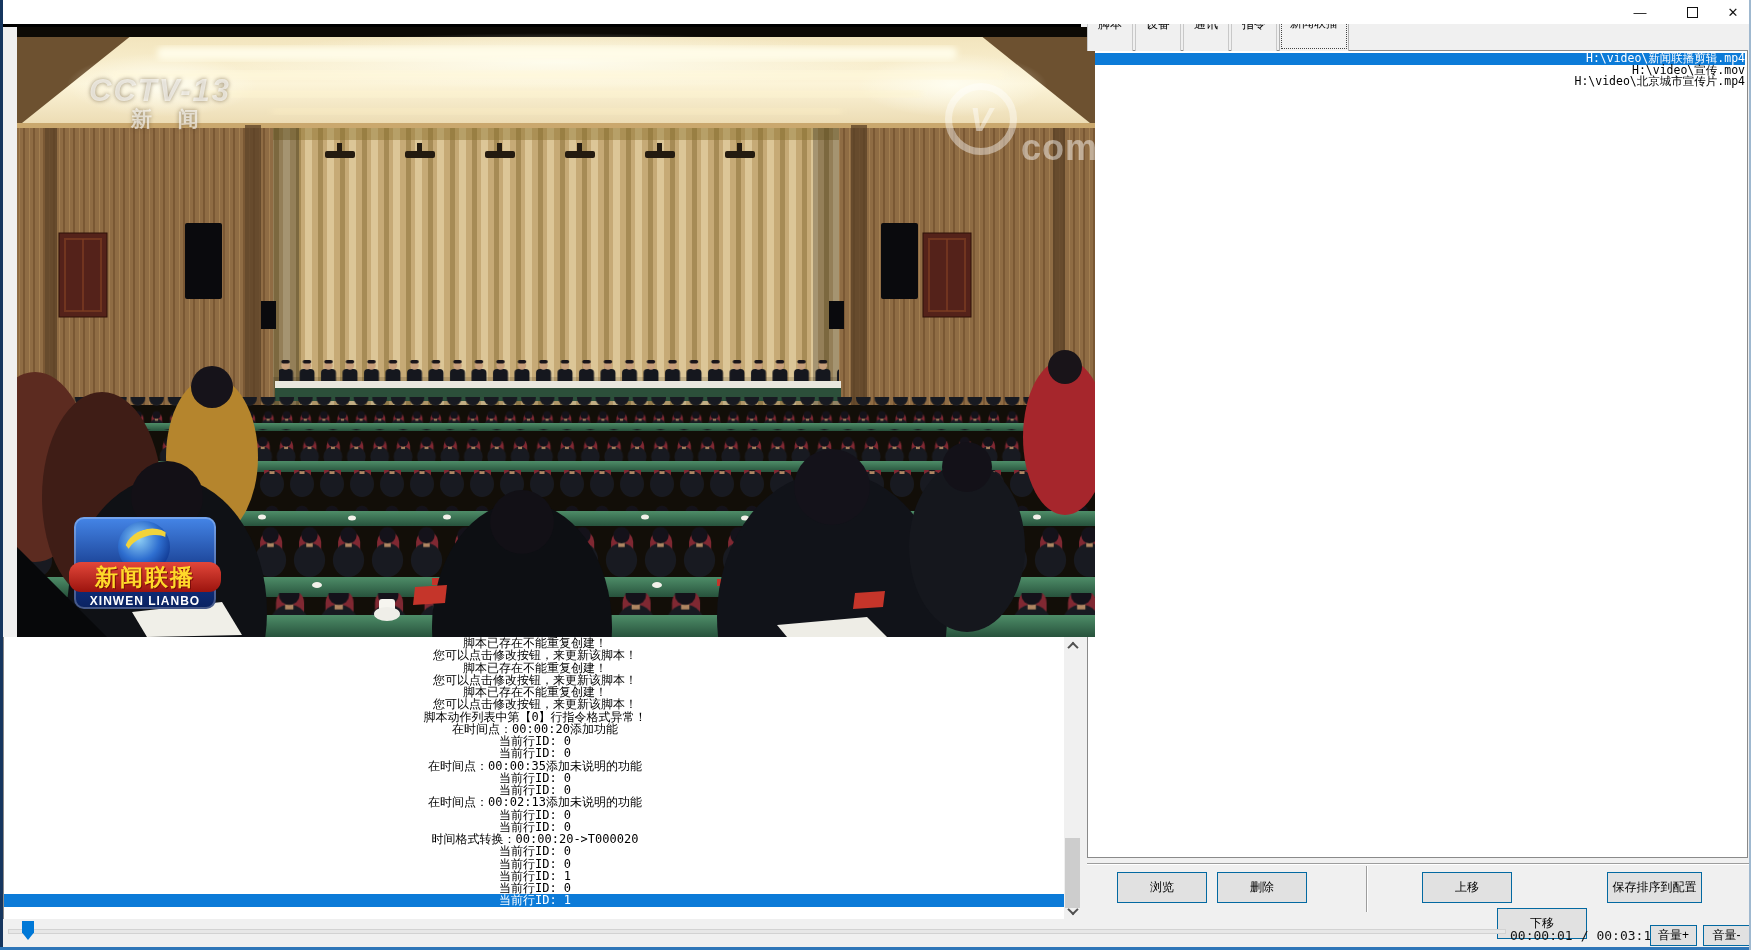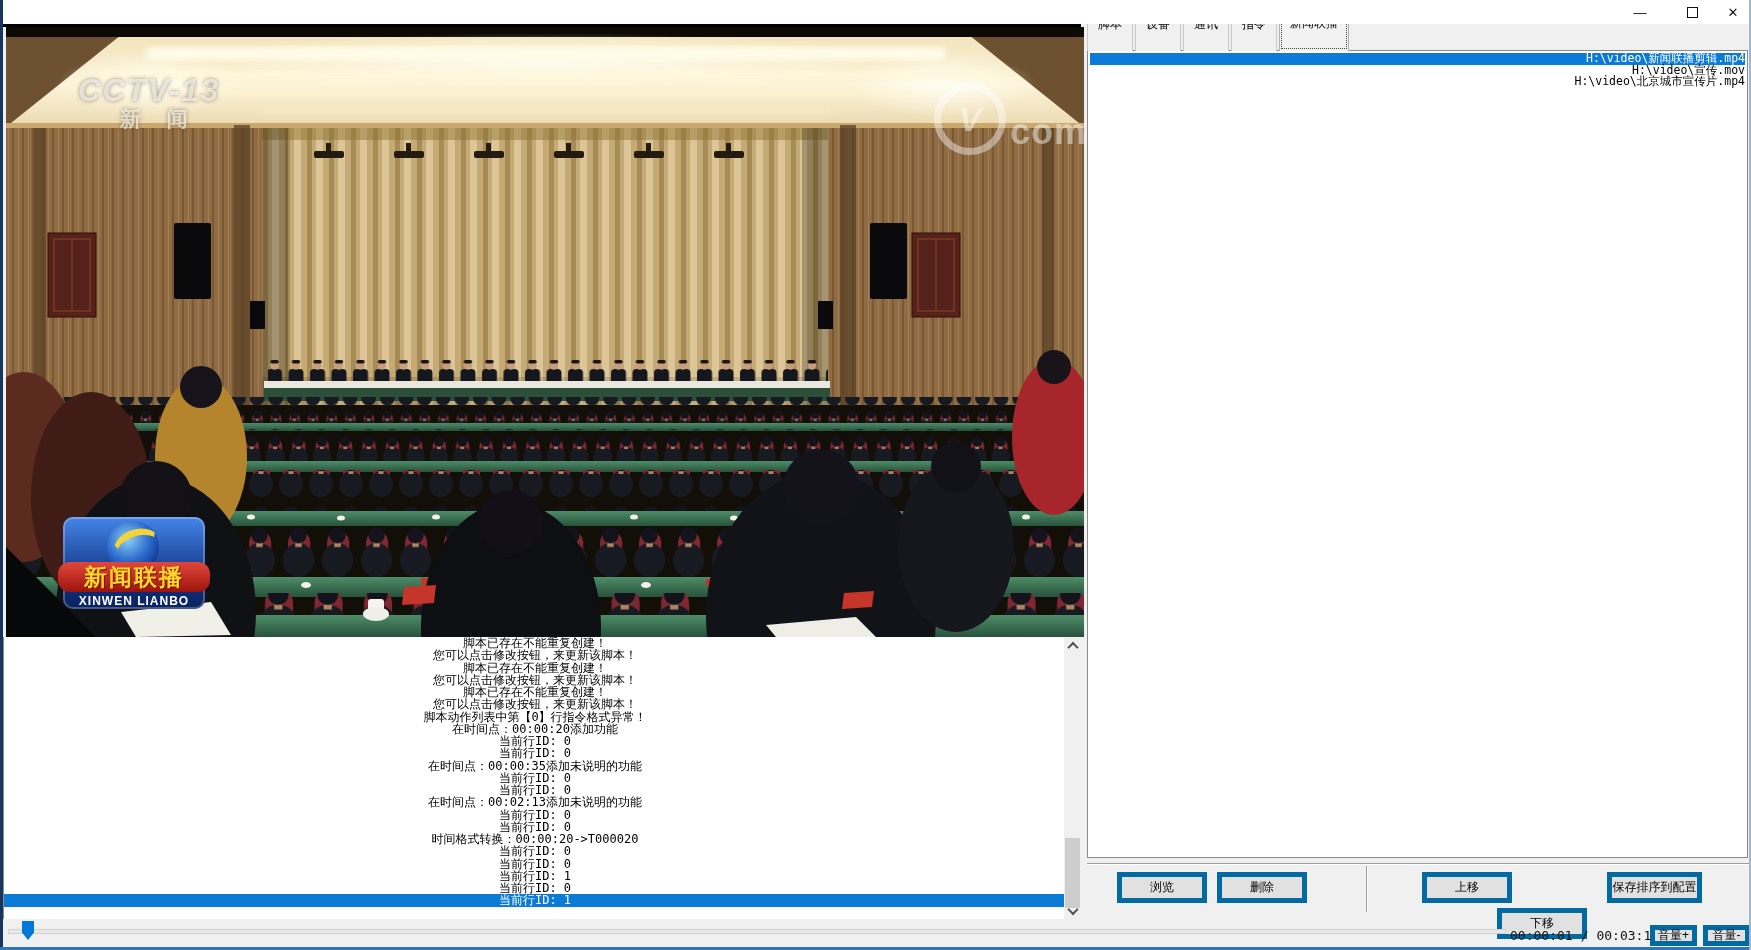--- a/index.html
+++ b/index.html
@@ -13,30 +13,30 @@
   .titlebar{position:absolute;left:0;top:0;width:1751px;height:24px;background:#ffffff;z-index:50;}
   .win-ctl{position:absolute;top:0;height:24px;display:flex;align-items:center;justify-content:center;
            color:#111;cursor:default;}
   .ctl-min{left:1616px;width:48px;font-size:13px;}
   .ctl-max{left:1668px;width:48px;}
   .maxbox{display:inline-block;width:9px;height:9px;border:1px solid #111;background:transparent;}
   .ctl-close{left:1716px;width:34px;font-size:13px;}
   .video-topline{position:absolute;left:0;top:24px;width:1081px;height:3px;background:#000;z-index:40;}
 
   
-  .video{position:absolute;left:6px;top:27px;width:1078px;height:610px;background:#000;overflow:hidden;z-index:10;}
+  .video{position:absolute;left:17px;top:27px;width:1078px;height:610px;background:#000;overflow:hidden;z-index:10;}
   .video svg{display:block;}
   .wm-cctv{position:absolute;left:72px;top:48px;color:rgba(255,255,255,.62);font-weight:bold;font-style:italic;
            text-shadow:0 0 4px rgba(90,70,40,.6);line-height:1.05;}
   .wm-cctv .l1{font-size:31px;letter-spacing:2px;}
   .wm-cctv .l2{font-size:21px;letter-spacing:10px;margin-left:42px;font-style:normal;}
   .wm-vcom{position:absolute;left:928px;top:56px;color:rgba(255,255,255,.45);display:flex;align-items:flex-start;}
   .vcircle{display:flex;align-items:center;justify-content:center;width:58px;height:58px;border:7px solid rgba(255,255,255,.42);
            border-radius:50%;font-size:34px;font-style:italic;font-weight:bold;}
-  .vcom-txt{font-size:36px;font-weight:bold;margin-left:4px;margin-top:28px;letter-spacing:1px;text-align:right;}
+  .vcom-txt{font-size:36px;font-weight:bold;margin-left:4px;margin-top:44px;letter-spacing:1px;text-align:right;}
   .logo-xwlb{position:absolute;left:57px;top:490px;width:142px;height:92px;border-radius:10px;
              background:linear-gradient(#4586e8,#0f2f7e 70%,#0a2260);box-shadow:inset 0 0 0 2px rgba(255,255,255,.25);}
   .globe{position:absolute;left:44px;top:4px;width:52px;height:52px;border-radius:50%;
          background:radial-gradient(circle at 40% 35%,#8fd0f5 0%,#2f6fd0 45%,#123c96 75%,#0a2a6e 100%);}
   .swoosh{position:absolute;left:50px;top:12px;width:44px;height:30px;border:solid transparent;border-top:7px solid #f2d33a;
           border-radius:50%;transform:rotate(-18deg);}
   .xwlb-banner{position:absolute;left:-5px;right:-5px;bottom:17px;height:30px;border-radius:12px;
                background:linear-gradient(#e2473a,#9c140e);color:#ffd92a;font-size:23px;font-weight:bold;
                text-align:center;line-height:30px;letter-spacing:2px;text-shadow:1px 1px 0 #7a0c08;
                font-family:"Liberation Sans",sans-serif;}
@@ -58,21 +58,21 @@
   .sb-thumb{position:absolute;left:1px;top:201px;width:15px;height:70px;background:#cdcdcd;}
 
   
   .seekbar{position:absolute;left:8px;top:919px;width:1496px;height:26px;z-index:20;}
   .seektrack{position:absolute;left:0;top:10px;width:1496px;height:3px;background:#e7e7e7;border:1px solid #d2d2d2;}
   .seekthumb{position:absolute;left:14px;top:2px;width:12px;height:19px;background:#0078d7;
              clip-path:polygon(0 0,100% 0,100% 60%,50% 100%,0 60%);}
   .timebox{position:absolute;left:1510px;top:928px;width:136px;text-align:center;z-index:20;
            font-family:"DejaVu Sans Mono","Liberation Mono",monospace;font-size:13px;color:#111;white-space:nowrap;}
   .timebox .sep{margin:0 8px;}
-  .btn{position:absolute;background:#e1e1e1;border:5px solid #0369a1;font-size:12px;color:#000;
+  .btn{position:absolute;background:#e1e1e1;border:1px solid #0369a1;font-size:12px;color:#000;
        display:flex;align-items:center;justify-content:center;box-sizing:border-box;cursor:default;
        font-family:"Liberation Sans","DejaVu Sans",sans-serif;}
   .btn-volup{left:1650px;top:925px;width:47px;height:21px;z-index:20;}
   .btn-voldown{left:1703px;top:925px;width:47px;height:21px;z-index:20;}
 
   
   .tabstrip{position:absolute;left:1087px;top:29px;height:22px;display:flex;align-items:flex-end;z-index:15;}
   .tab{height:19px;line-height:19px;padding:17px 10px;font-size:12px;background:#f0f0f0;
        border:1px solid #c8c8c8;border-bottom:none;margin-right:2px;color:#000;white-space:nowrap;}
   .tab.selected{height:22px;line-height:22px;background:#f2f2f2;border:1px solid #b0b0b0;border-bottom:none;

